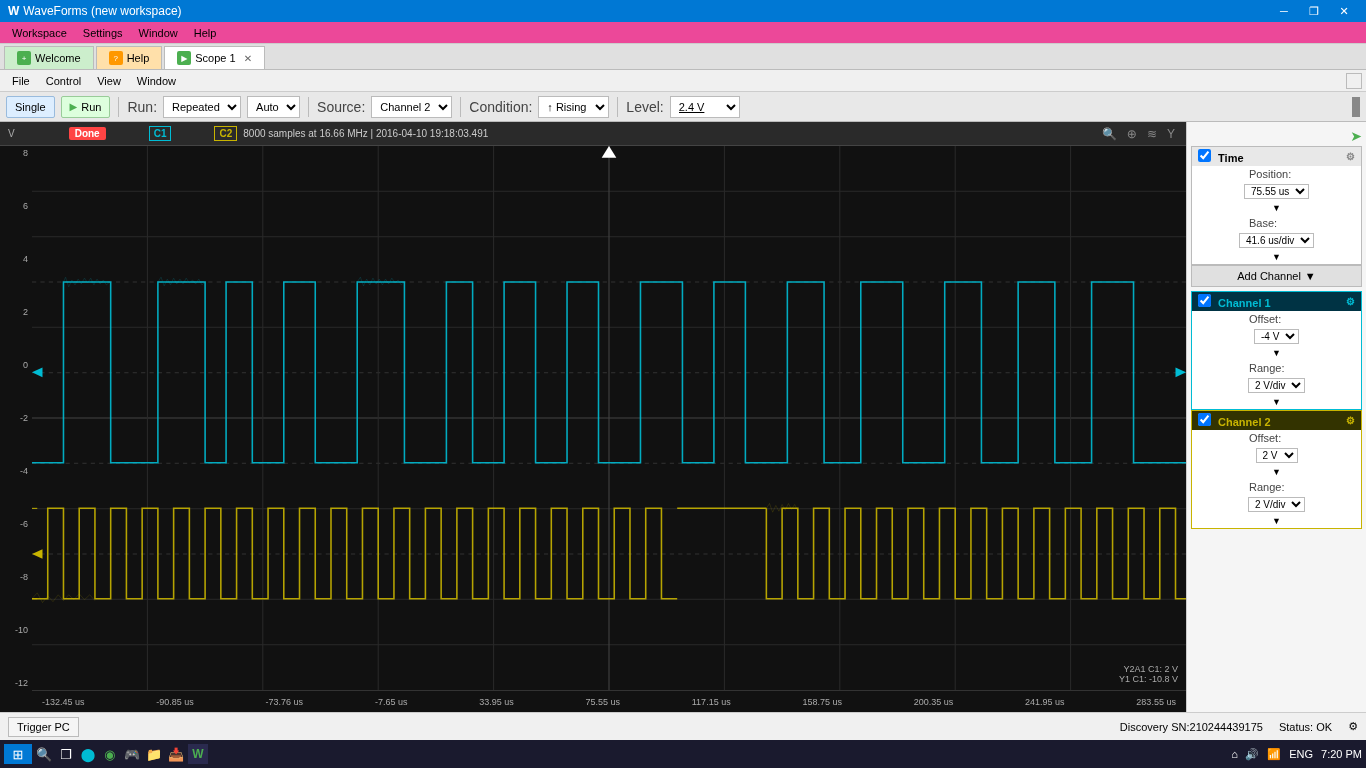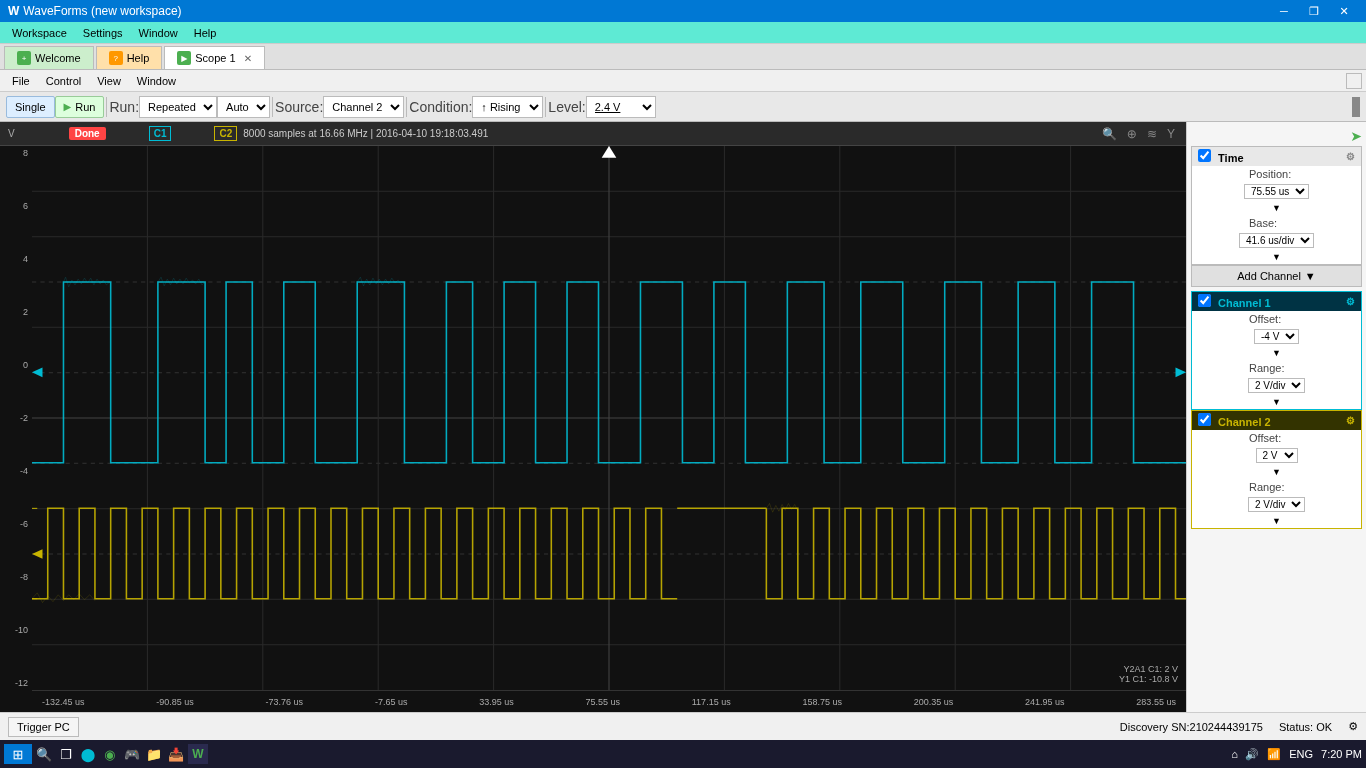--- a/index.html
+++ b/index.html
@@ -5,35 +5,35 @@
     * { margin: 0; padding: 0; box-sizing: border-box; }
     body { width: 1366px; height: 768px; overflow: hidden; background: #f0f0f0; font-family: 'Segoe UI', Tahoma, sans-serif; font-size: 11px; color: #000; }
 
     
     .title-bar { height: 22px; background: #0078d4; display: flex; align-items: center; justify-content: space-between; padding: 0 8px; color: white; font-size: 12px; }
     .title-bar-title { display: flex; align-items: center; gap: 4px; }
     .title-bar-controls { display: flex; gap: 2px; }
     .title-bar-btn { width: 28px; height: 18px; background: transparent; border: none; color: white; cursor: pointer; font-size: 11px; display: flex; align-items: center; justify-content: center; }
 
     
-    .menu-bar { height: 22px; background: #5eead4; display: flex; align-items: center; padding: 2px 4px; border-bottom: 1px solid #ccc; }
+    .menu-bar { height: 22px; background: #ec4899; display: flex; align-items: center; padding: 2px 4px; border-bottom: 1px solid #ccc; }
     .menu-item { padding: 2px 8px; cursor: pointer; font-size: 11px; }
 
     
     .tab-bar { height: 26px; background: #e0e0e0; display: flex; align-items: flex-end; padding: 0 4px; border-bottom: 1px solid #bbb; }
     .tab { padding: 4px 12px; background: #d0d0d0; border: 1px solid #bbb; border-bottom: none; cursor: pointer; font-size: 11px; display: flex; align-items: center; gap: 4px; margin-right: 2px; }
     .tab.active { background: white; }
     .tab-icon { width: 14px; height: 14px; background: #4caf50; border-radius: 2px; display: flex; align-items: center; justify-content: center; color: white; font-size: 8px; }
     .tab-close { margin-left: 4px; font-size: 10px; color: #666; }
 
     
     .second-menu { height: 22px; background: #f0f0f0; display: flex; align-items: center; padding: 0 4px; border-bottom: 1px solid #ccc; }
 
     
-    .osc-toolbar { height: 30px; background: #e8e8e8; display: flex; align-items: center; padding: 0 6px; border-bottom: 1px solid #bbb; }
+    .osc-toolbar { height: 30px; background: #e8e8e8; display: flex; align-items: center; padding: 0 6px; gap: 6px; border-bottom: 1px solid #bbb; }
     .osc-btn { height: 22px; padding: 0 8px; background: #f5f5f5; border: 1px solid #bbb; cursor: pointer; font-size: 11px; display: flex; align-items: center; gap: 4px; border-radius: 2px; }
     .osc-btn.single { background: #ddeeff; border-color: #99bbdd; }
     .osc-btn.run { background: #ddffdd; border-color: #99cc99; }
     .run-icon { color: #4caf50; font-size: 10px; }
     .toolbar-label { font-size: 14px; color: #444; }
     .toolbar-select { height: 22px; padding: 0 4px; background: white; border: 1px solid #bbb; font-size: 11px; cursor: pointer; }
     .toolbar-sep { width: 1px; height: 20px; background: #bbb; margin: 0 2px; }
 
     
     .scope-main { display: flex; height: calc(768px - 22px - 22px - 26px - 22px - 30px - 28px - 28px); }

